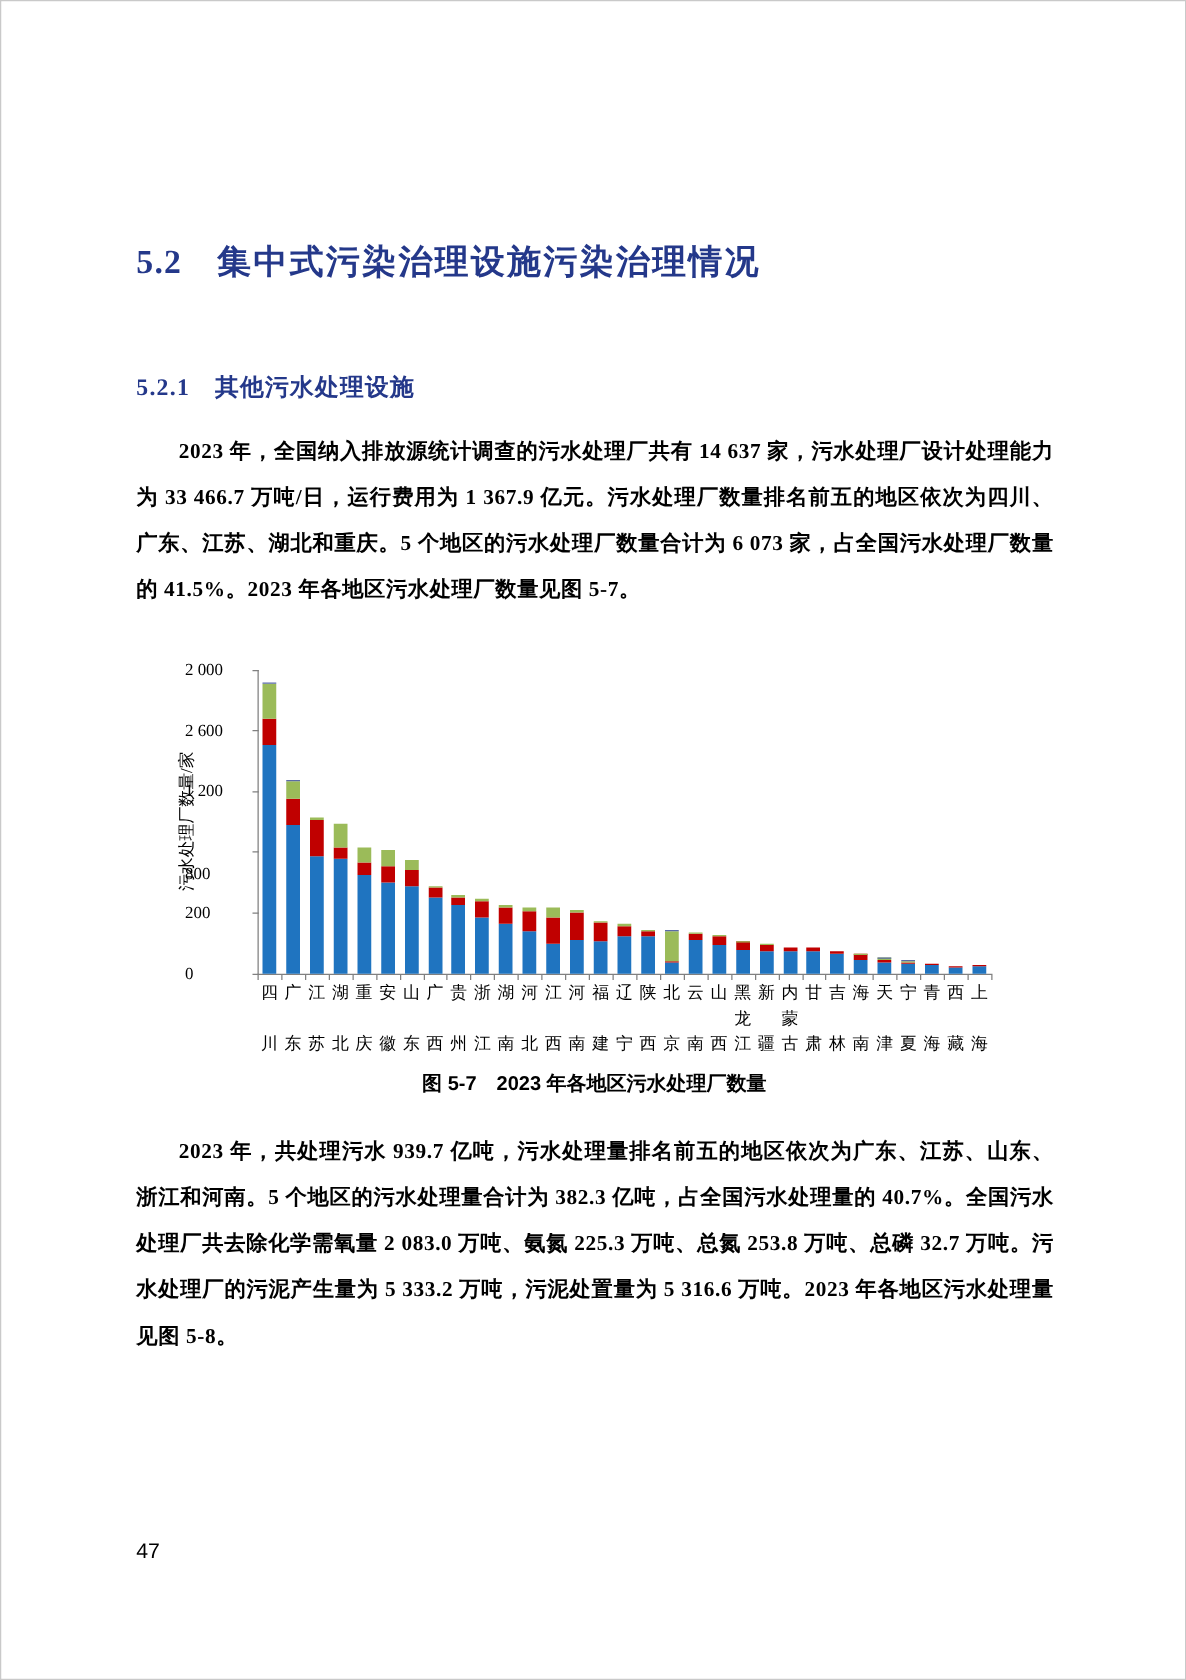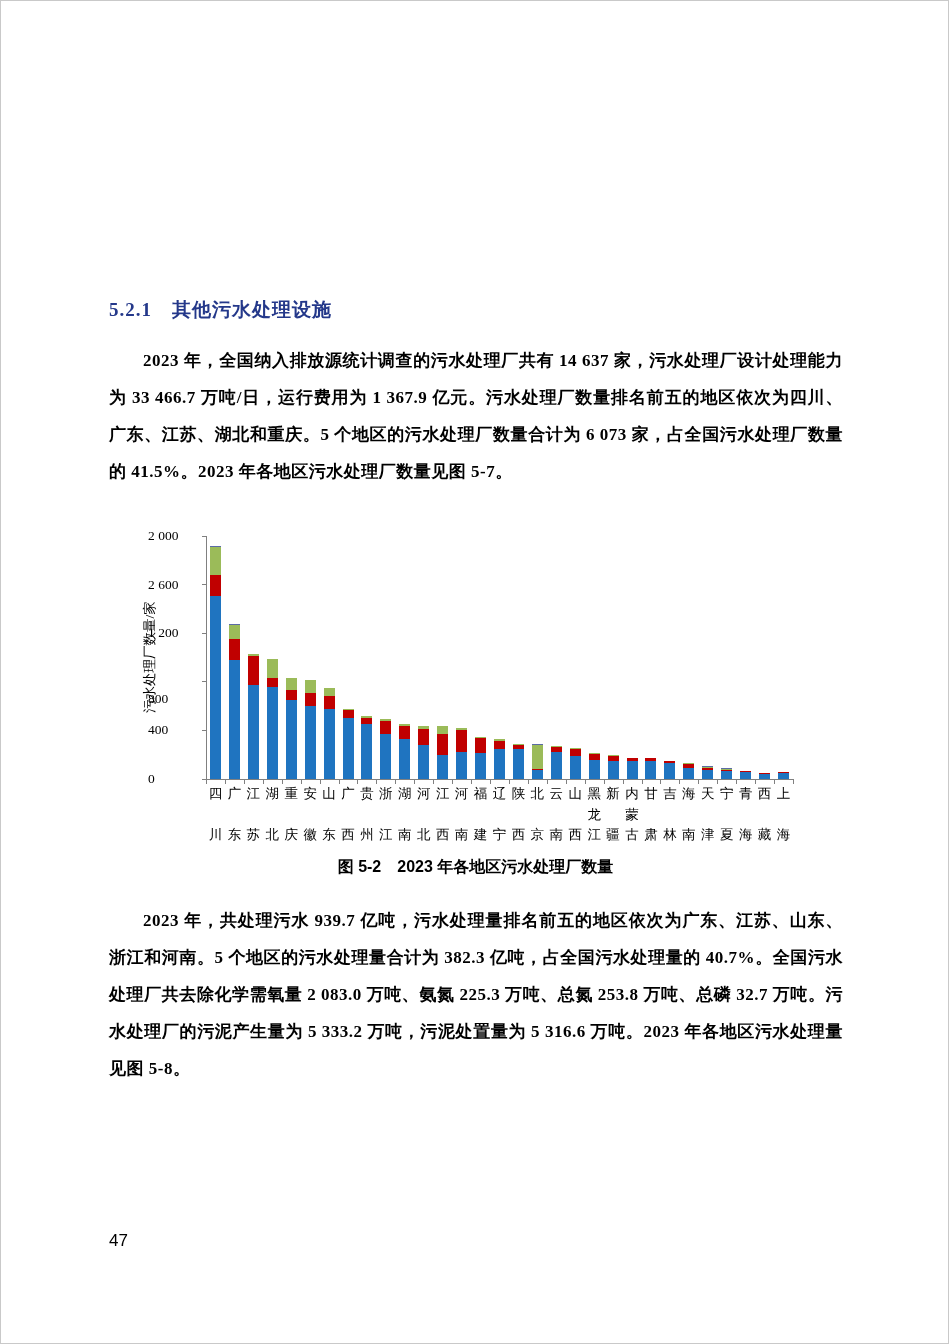--- a/index.html
+++ b/index.html
@@ -74,33 +74,36 @@
   }
   .legend-item{display:flex;align-items:center;height:18px;}
   .legend-swatch{width:10px;height:10px;margin-right:5px;flex:none;}
   .legend-label{white-space:nowrap;}
 </style>
 </head>
 <body>
 
 <div class="page">
 
+  <div class="h1">
+    <span class="num">5.2</span><span class="ttl">集中式污染治理设施污染治理情况</span>
+  </div>
 
   <div class="h2">
     <span class="num">5.2.1</span><span class="ttl">其他污水处理设施</span>
   </div>
 
   <div id="para1" class="para">2023 年，全国纳入排放源统计调查的污水处理厂共有 14 637 家，污水处理厂设计处理能力为 33 466.7 万吨/日，运行费用为 1 367.9 亿元。污水处理厂数量排名前五的地区依次为四川、广东、江苏、湖北和重庆。5 个地区的污水处理厂数量合计为 6 073 家，占全国污水处理厂数量的 41.5%。2023 年各地区污水处理厂数量见图 5-7。</div>
 
   <div class="chart" id="chart">
     <div class="y-title">污水处理厂数量/家</div>
     <div class="plot" id="plot"></div>
   <div class="y-tick-label" style="top: 242px;">0</div>
       <div class="y-tick-mark" style="top: 249.5px;"></div>
-      <div class="y-tick-label" style="top: 193.4px;">400</div>
+      <div class="y-tick-label" style="top: 193.4px;">200</div>
       <div class="y-tick-mark" style="top: 200.9px;"></div>
       <div class="y-tick-label" style="top: 162px;">800</div>
       <div class="y-tick-mark" style="top: 152.3px;"></div>
       <div class="y-tick-label" style="top: 96.2px;">1 200</div>
       <div class="y-tick-mark" style="top: 103.7px;"></div>
       <div class="y-tick-label" style="top: 47.6px;">2 600</div>
       <div class="y-tick-mark" style="top: 55.1px;"></div>
       <div class="y-tick-label" style="top: -1px;">2 000</div>
       <div class="y-tick-mark" style="top: 6.5px;"></div>
       <div class="x-tick-mark" style="left: 65px;"></div>
@@ -348,19 +351,19 @@
         <span>藏</span>
       </div>
       <div class="bar-segment" style="left: 637.032px; top: 243.925px; width: 11px; height: 6.075px; background: rgb(31, 116, 192);"></div>
       <div class="bar-segment" style="left: 637.032px; top: 242.71px; width: 11px; height: 1.215px; background: rgb(192, 0, 0);"></div>
       <div class="x-label" style="left: 633.065px; width: 18.9355px;">
         <span>上</span>
         <span>海</span>
       </div>
     </div>
 
-  <div class="caption">图 5-2　2023 年各地区污水处理厂数量</div>
+  <div class="caption">图 5-7　2023 年各地区污水处理厂数量</div>
 
   <div id="para2" class="para">2023 年，共处理污水 939.7 亿吨，污水处理量排名前五的地区依次为广东、江苏、山东、浙江和河南。5 个地区的污水处理量合计为 382.3 亿吨，占全国污水处理量的 40.7%。全国污水处理厂共去除化学需氧量 2 083.0 万吨、氨氮 225.3 万吨、总氮 253.8 万吨、总磷 32.7 万吨。污水处理厂的污泥产生量为 5 333.2 万吨，污泥处置量为 5 316.6 万吨。2023 年各地区污水处理量见图 5-8。</div>
 
   <div class="page-number">47</div>
 
 </div>
 
 </body></html>

